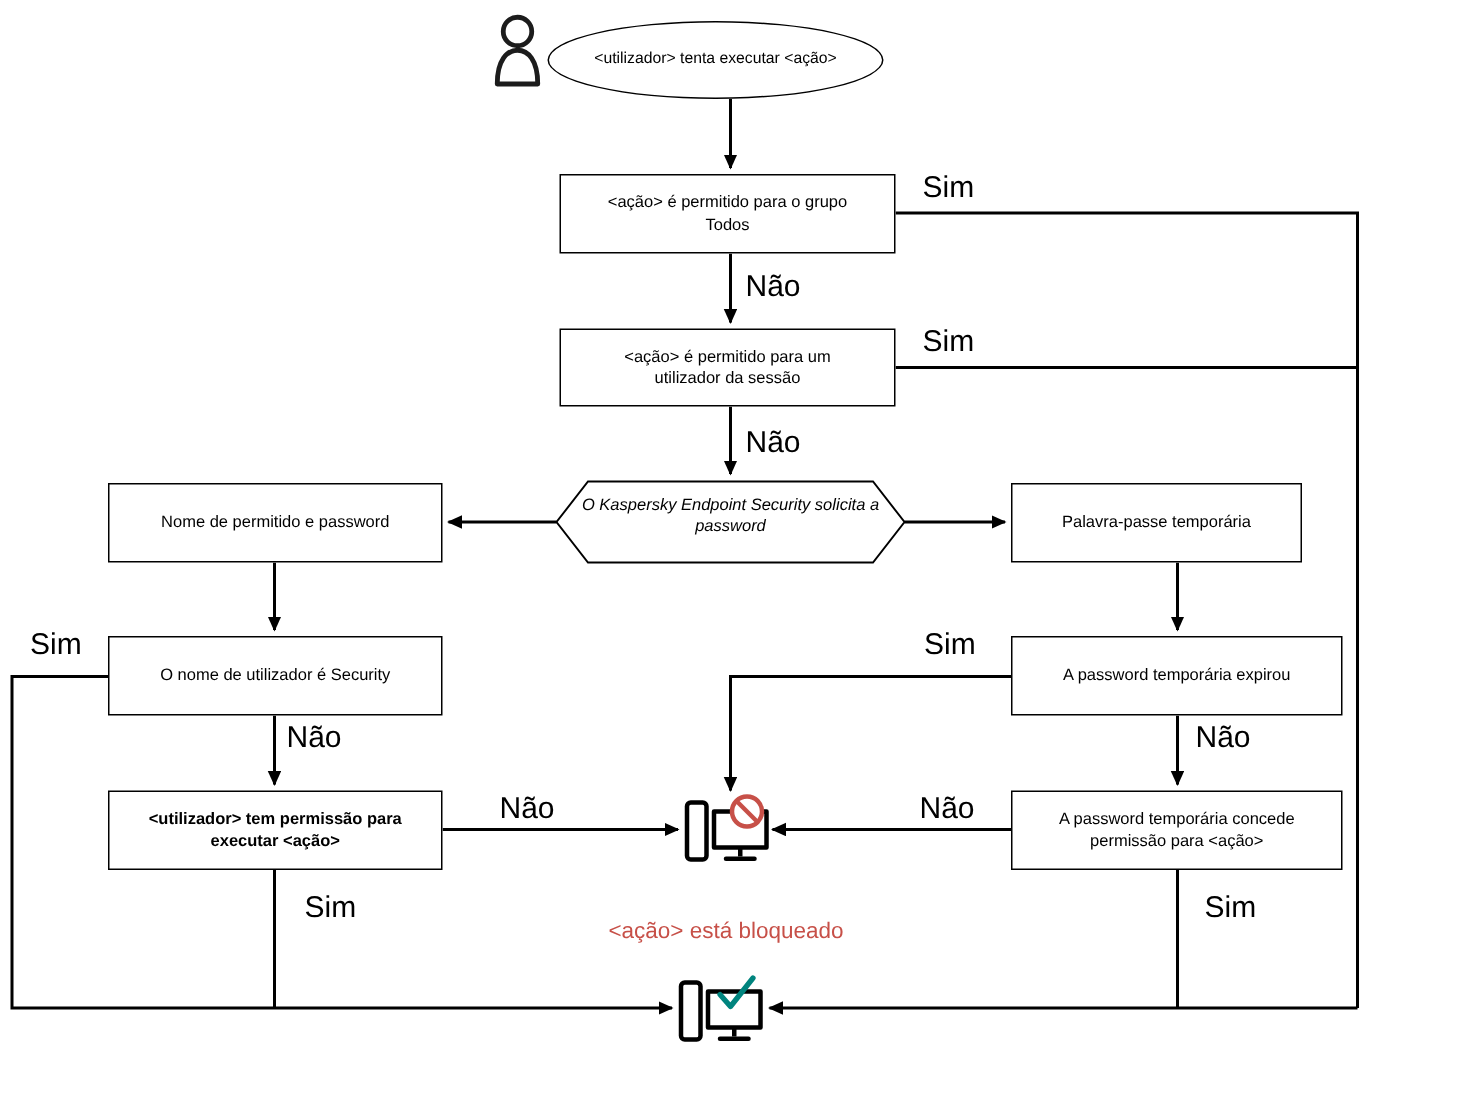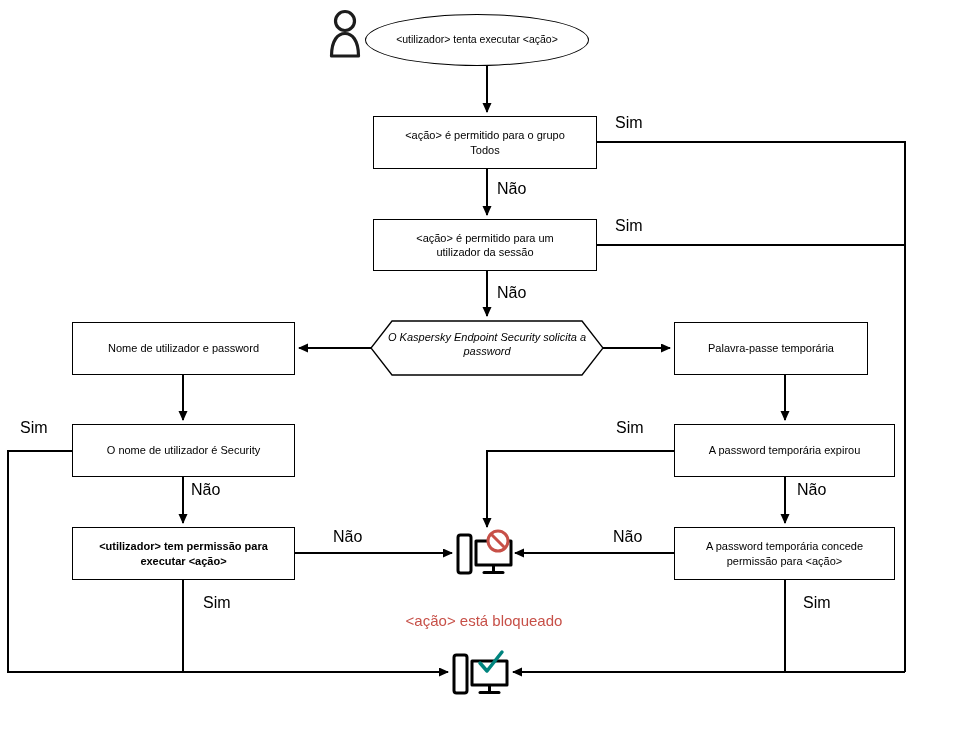--- a/index.html
+++ b/index.html
@@ -10,21 +10,21 @@
   *{margin:0;padding:0;box-sizing:border-box;}
   html,body{background:#ffffff;}
   body{font-family:"Liberation Sans","DejaVu Sans",sans-serif;color:#000;}
   .canvas{position:relative;width:974px;height:745px;background:#fff;overflow:hidden;}
   .layer{position:absolute;left:0;top:0;width:974px;height:745px;}
   .node{position:absolute;display:flex;align-items:center;justify-content:center;
         text-align:center;font-size:11px;line-height:1.3;color:#000;}
   .box{background:#fff;border:1px solid #000;padding:2px 20px;}
   .ellipse{background:#fff;border:1px solid #000;border-radius:50%;font-size:10.5px;padding:4px 16px;}
   .hex-label{background:transparent;border:none;}
-  .edge-label{position:absolute;font-size:16px;color:#000;white-space:nowrap;}
+  .edge-label{position:absolute;font-size:20px;color:#000;white-space:nowrap;}
   .status-label{position:absolute;font-size:15px;text-align:center;white-space:nowrap;}
   .status-blocked{color:var(--blocked);}
   .status-executed{color:var(--executed);}
 </style>
 </head>
 <body>
 
 <div class="canvas">
 
   <svg class="layer" width="974" height="745" viewBox="0 0 974 745" xmlns="http://www.w3.org/2000/svg">
@@ -90,21 +90,21 @@
   </svg>
 
   <div class="node ellipse" style="left:365px;top:14px;width:224px;height:52px;">&lt;utilizador&gt; tenta executar &lt;ação&gt;</div>
 
   <div class="node box" style="left:373px;top:116px;width:224px;height:53px;">&lt;ação&gt; é permitido para o grupo Todos</div>
 
   <div class="node box" style="left:373px;top:219px;width:224px;height:52px;">&lt;ação&gt; é permitido para um utilizador da sessão</div>
 
   <div class="node hex-label" style="left:382px;top:326px;width:210px;height:36px;font-style:italic;">O Kaspersky Endpoint Security solicita a password</div>
 
-  <div class="node box" style="left:72px;top:322px;width:223px;height:53px;">Nome de utilizador e password</div>
+  <div class="node box" style="left:72px;top:322px;width:223px;height:53px;">Nome de permitido e password</div>
 
   <div class="node box" style="left:72px;top:424px;width:223px;height:53px;">O nome de utilizador é Security</div>
 
   <div class="node box" style="left:72px;top:527px;width:223px;height:53px;font-weight:bold;">&lt;utilizador&gt; tem permissão para executar &lt;ação&gt;</div>
 
   <div class="node box" style="left:674px;top:322px;width:194px;height:53px;">Palavra-passe temporária</div>
 
   <div class="node box" style="left:674px;top:424px;width:221px;height:53px;">A password temporária expirou</div>
 
   <div class="node box" style="left:674px;top:527px;width:221px;height:53px;">A password temporária concede permissão para &lt;ação&gt;</div>

